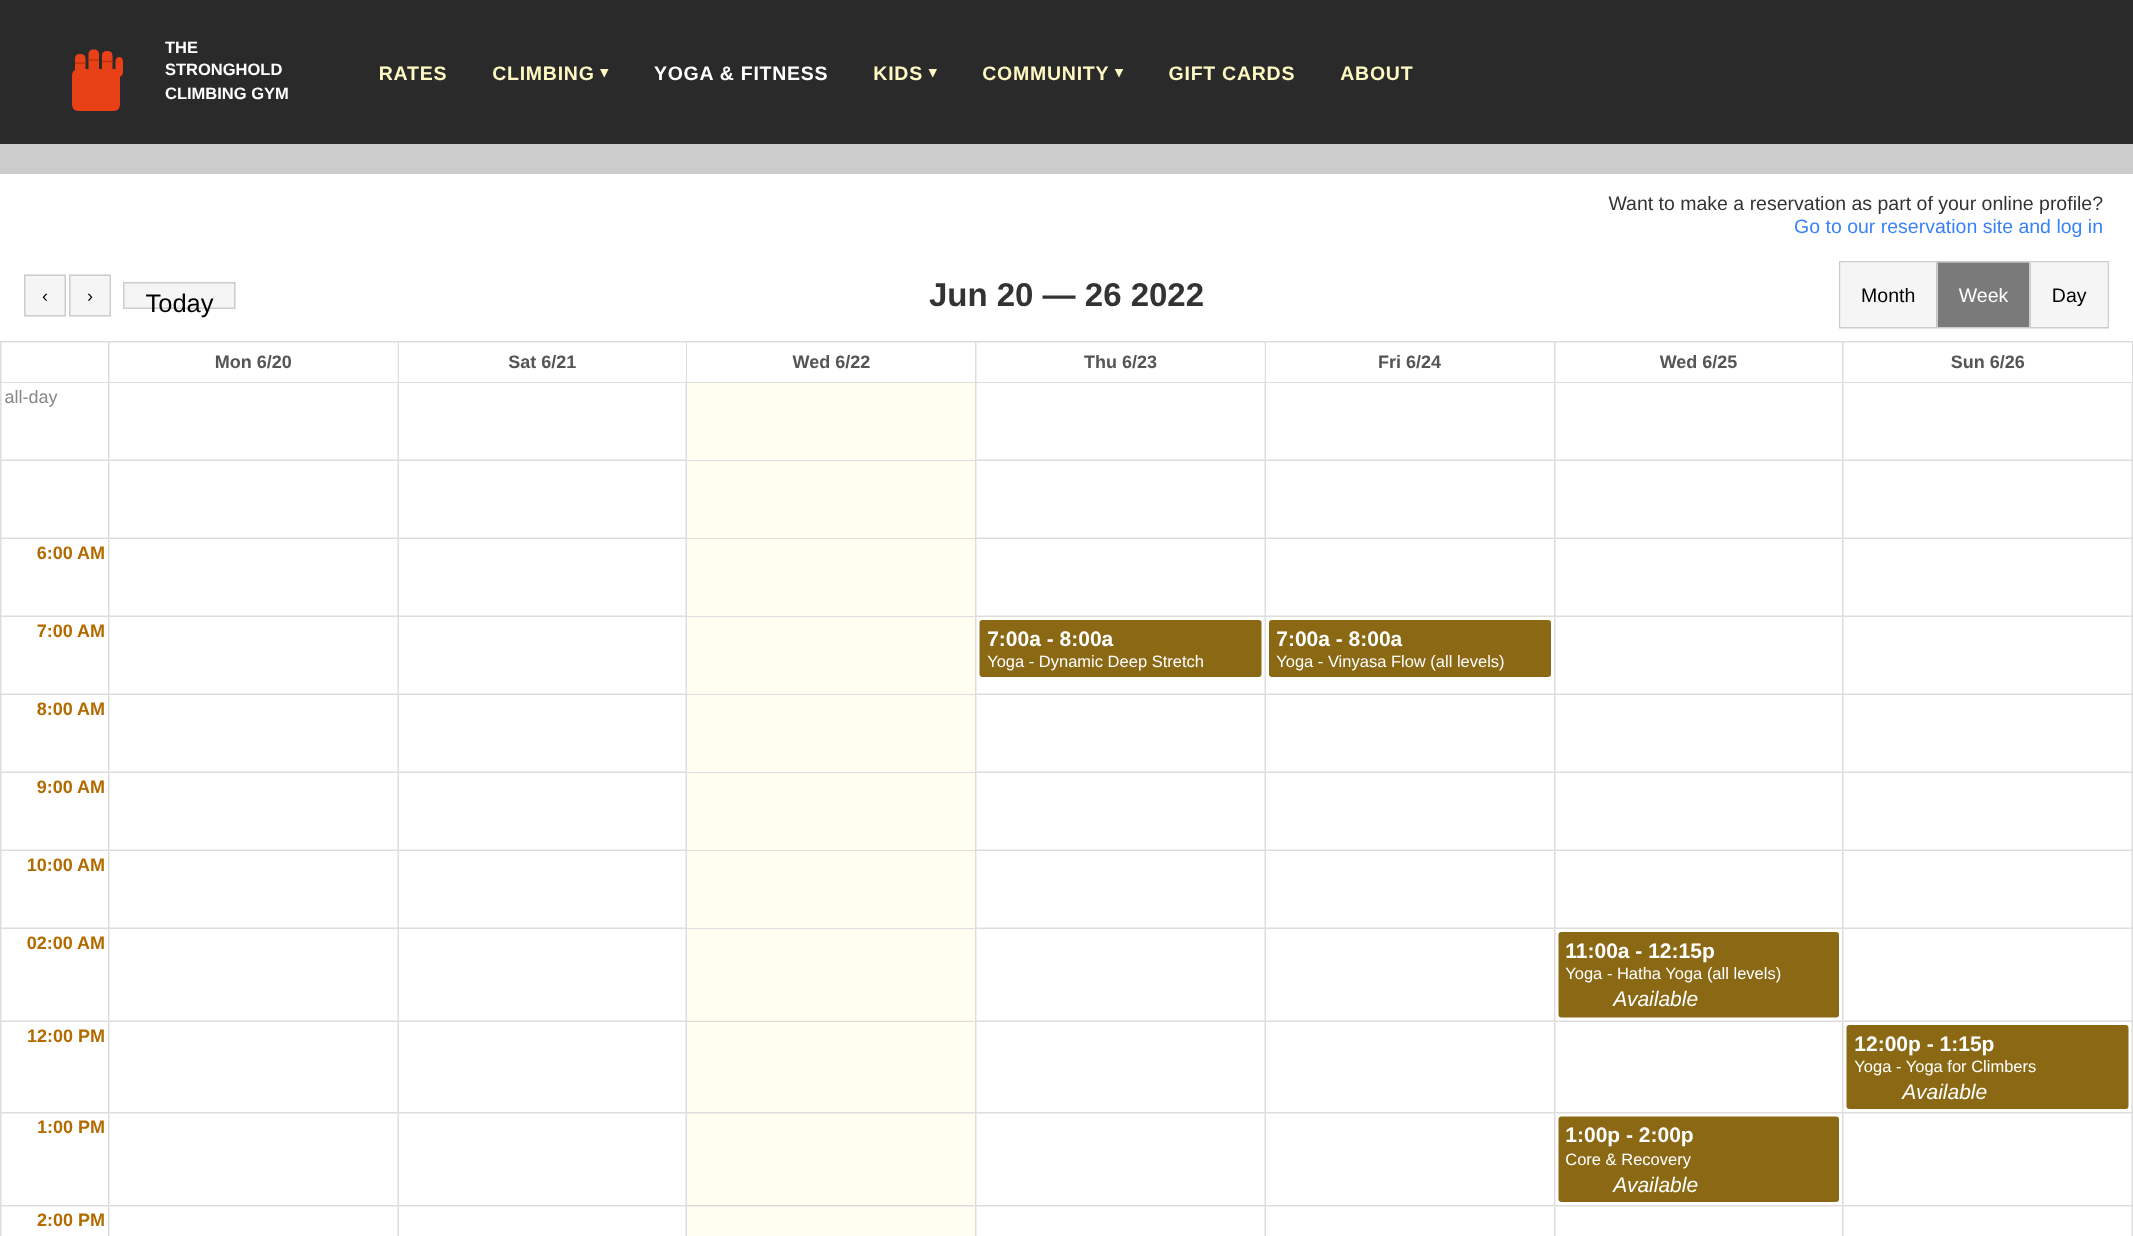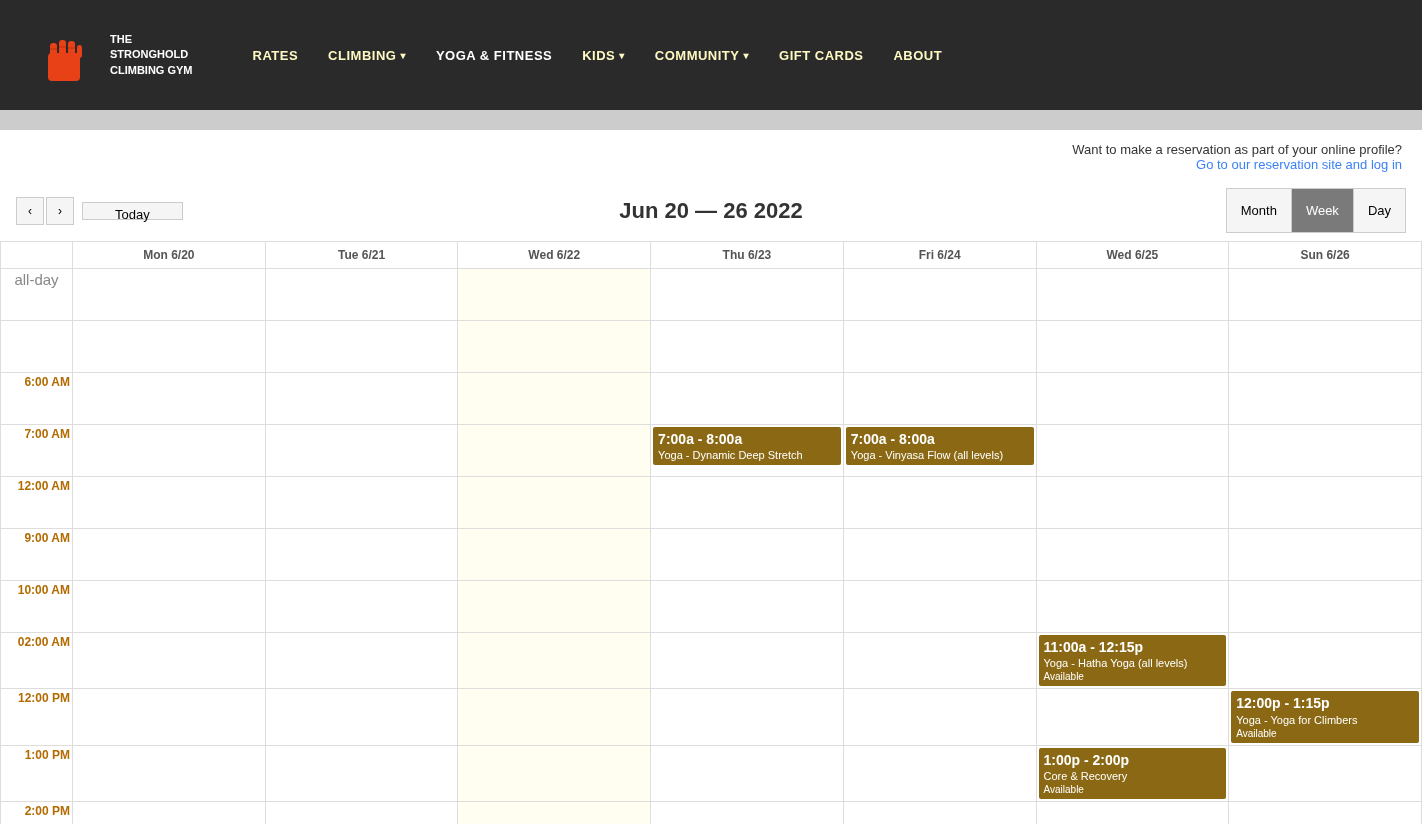--- a/index.html
+++ b/index.html
@@ -4,21 +4,21 @@
   <style>
     * { box-sizing: border-box; margin: 0; padding: 0; }
     body { font-family: Arial, sans-serif; background: #fff; font-size: 13px; }
 
     
     .header {
       background: #2a2a2a;
       display: flex;
       align-items: center;
       padding: 0 30px;
-      height: 110px;
+      height: 96px;
     }
     .logo-area {
       display: flex;
       align-items: center;
       margin-right: 60px;
     }
     .logo-icon {
       width: 70px;
       height: 70px;
       margin-right: 10px;
@@ -78,25 +78,25 @@
       height: 28px;
       border: 1px solid #ccc;
       background: #f5f5f5;
       cursor: pointer;
       font-size: 12px;
       display: flex;
       align-items: center;
       justify-content: center;
     }
     .today-btn {
-      padding: 4px 32px;
+      padding: 4px 14px;
       border: 1px solid #ccc;
       background: #f5f5f5;
       cursor: pointer;
-      font-size: 13px;
+      font-size: 17px;
       margin-left: 8px;
       height: 18px;
     }
     .calendar-title {
       position: absolute;
       left: 50%;
       transform: translateX(-50%);
       font-size: 22px;
       font-weight: bold;
       color: #333;
@@ -158,41 +158,41 @@
       padding-right: 8px;
       color: #b36b00;
       font-size: 12px;
       font-weight: bold;
       vertical-align: top;
       padding-top: 4px;
       white-space: nowrap;
     }
     .today-col { background: #fffef0; }
     .allday-label {
-      font-size: 15px;
+      font-size: 12px;
       color: #888;
-      text-align: center;
+      text-align: left;
       padding-right: 6px;
     }
 
     
     .event-block {
       background: #8b6914;
       color: #fff;
       padding: 3px 5px;
       border-radius: 2px;
       font-size: 11px;
       line-height: 1.3;
       cursor: pointer;
       width: 100%;
       display: block;
     }
     .event-block .event-time { font-weight: bold; font-size: 14px; }
     .event-block .event-title { font-size: 11px; }
-    .event-block .event-available { font-size: 10px; }
+    .event-block .event-available { font-style: italic; font-size: 14px; margin-left: 32px; }
 
     
     .calendar-wrapper::-webkit-scrollbar { width: 12px; }
     .calendar-wrapper::-webkit-scrollbar-track { background: #f1f1f1; }
     .calendar-wrapper::-webkit-scrollbar-thumb { background: #ccc; }
   </style>
 </head>
 <body>
 
 <header class="header">
@@ -258,21 +258,21 @@
     <button class="view-btn">Day</button>
   </div>
 </div>
 
 <div class="calendar-wrapper">
   <table class="calendar-table">
     <thead>
       <tr>
         <th class="time-col"></th>
         <th class="day-col">Mon 6/20</th>
-        <th class="day-col">Tue 6/21</th>
+        <th class="day-col">Sat 6/21</th>
         <th class="day-col today-col">Wed 6/22</th>
         <th class="day-col">Thu 6/23</th>
         <th class="day-col">Fri 6/24</th>
         <th class="day-col">Wed 6/25</th>
         <th class="day-col">Sun 6/26</th>
       </tr>
     </thead>
     <tbody>
 
       <tr>
@@ -323,21 +323,21 @@
           <div class="event-block">
             <div class="event-time">7:00a - 8:00a</div>
             <div class="event-title">Yoga - Vinyasa Flow (all levels)</div>
           </div>
         </td>
         <td></td>
         <td></td>
       </tr>
 
       <tr>
-        <td class="time-cell">12:00 AM</td>
+        <td class="time-cell">8:00 AM</td>
         <td></td>
         <td></td>
         <td class="today-col"></td>
         <td></td>
         <td></td>
         <td></td>
         <td></td>
       </tr>
 
       <tr>

